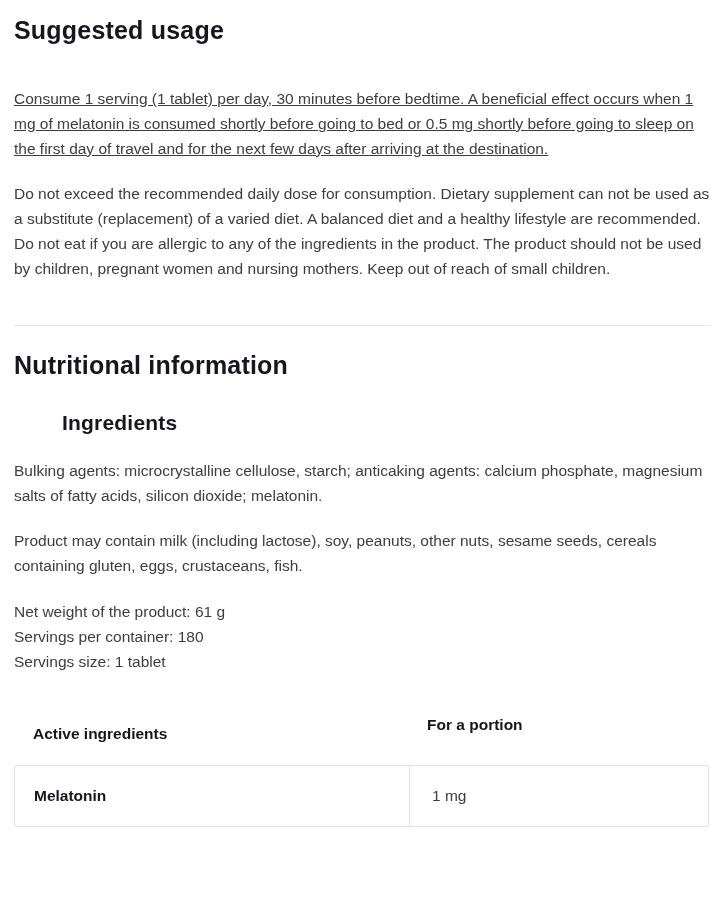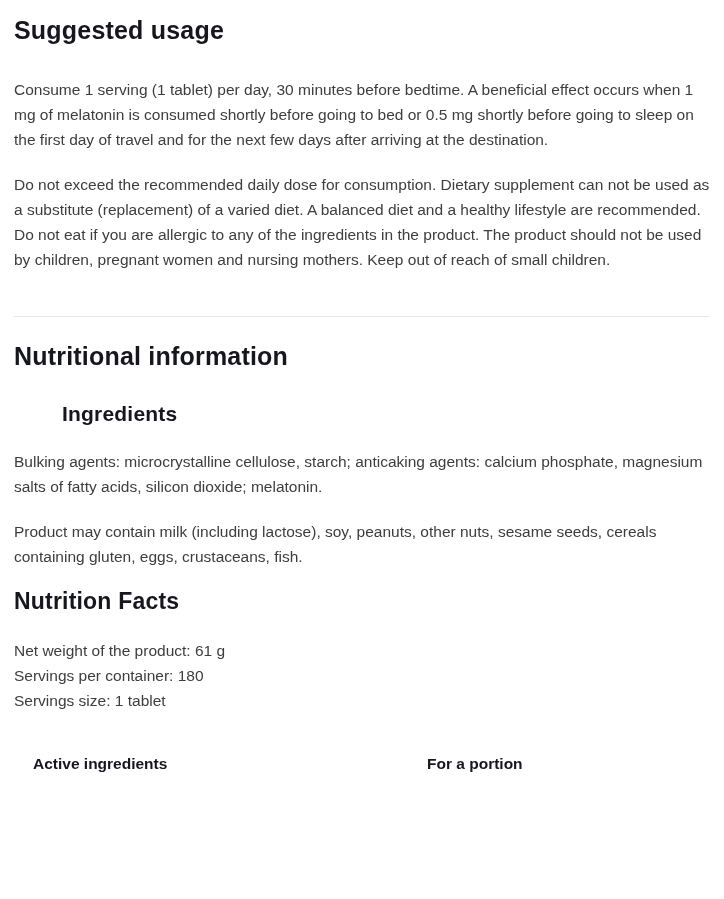--- a/index.html
+++ b/index.html
@@ -33,21 +33,21 @@
     color: #16161f;
     letter-spacing: 0.2px;
     margin-left: 48px;
   }
   .para {
     font-size: 15.5px;
     line-height: 25px;
     color: #3d3d3d;
   }
   .mt-title { margin-top: 0; }
-  .mt-p1 { margin-top: 31px; }
+  .mt-p1 { margin-top: 40px; text-decoration: underline; }
   .mt-p2 { margin-top: 20px; }
   .divider {
     margin-top: 44px;
     border-top: 1px solid #e7e7e7;
     height: 0;
     width: 696px;
   }
   .mt-h2 { margin-top: 23px; }
   .mt-h3 { margin-top: 27px; }
   .mt-p3 { margin-top: 21px; }
@@ -60,20 +60,21 @@
     display: flex;
     font-size: 15.5px;
     line-height: 20px;
     font-weight: 700;
     color: #16161f;
   }
   .nf-head .c1 {
     width: 395px;
     box-sizing: border-box;
     padding-left: 19px;
+    margin-top: 9px;
   }
   .nf-head .c2 {
     flex: 1;
     padding-left: 18px;
   }
   .nf-row {
     display: flex;
     margin-top: 21px;
     height: 62px;
     border: 1px solid #e2e2e2;
@@ -115,28 +116,31 @@
   <div class="divider"></div>
 
   <div class="h-xl mt-h2">Nutritional information</div>
 
   <div class="h-md mt-h3">Ingredients</div>
 
   <div class="para mt-p3">Bulking agents: microcrystalline cellulose, starch; anticaking agents: calcium phosphate, magnesium salts of fatty acids, silicon dioxide; melatonin.</div>
 
   <div class="para mt-p4">Product may contain milk (including lactose), soy, peanuts, other nuts, sesame seeds, cereals containing gluten, eggs, crustaceans, fish.</div>
 
-  <div class="h-lg mt-facts">Nutrition Facts</div>
 
   <div class="facts-lines">
     <div>Net weight of the product: 61 g</div>
     <div>Servings per container: 180</div>
     <div>Servings size: 1 tablet</div>
   </div>
 
   <div class="nf-table">
     <div class="nf-head">
       <div class="c1">Active ingredients</div>
       <div class="c2">For a portion</div>
     </div>
+    <div class="nf-row">
+      <div class="c1">Melatonin</div>
+      <div class="c2">1 mg</div>
+    </div>
   </div>
 
 </div>
 
 </body></html>

